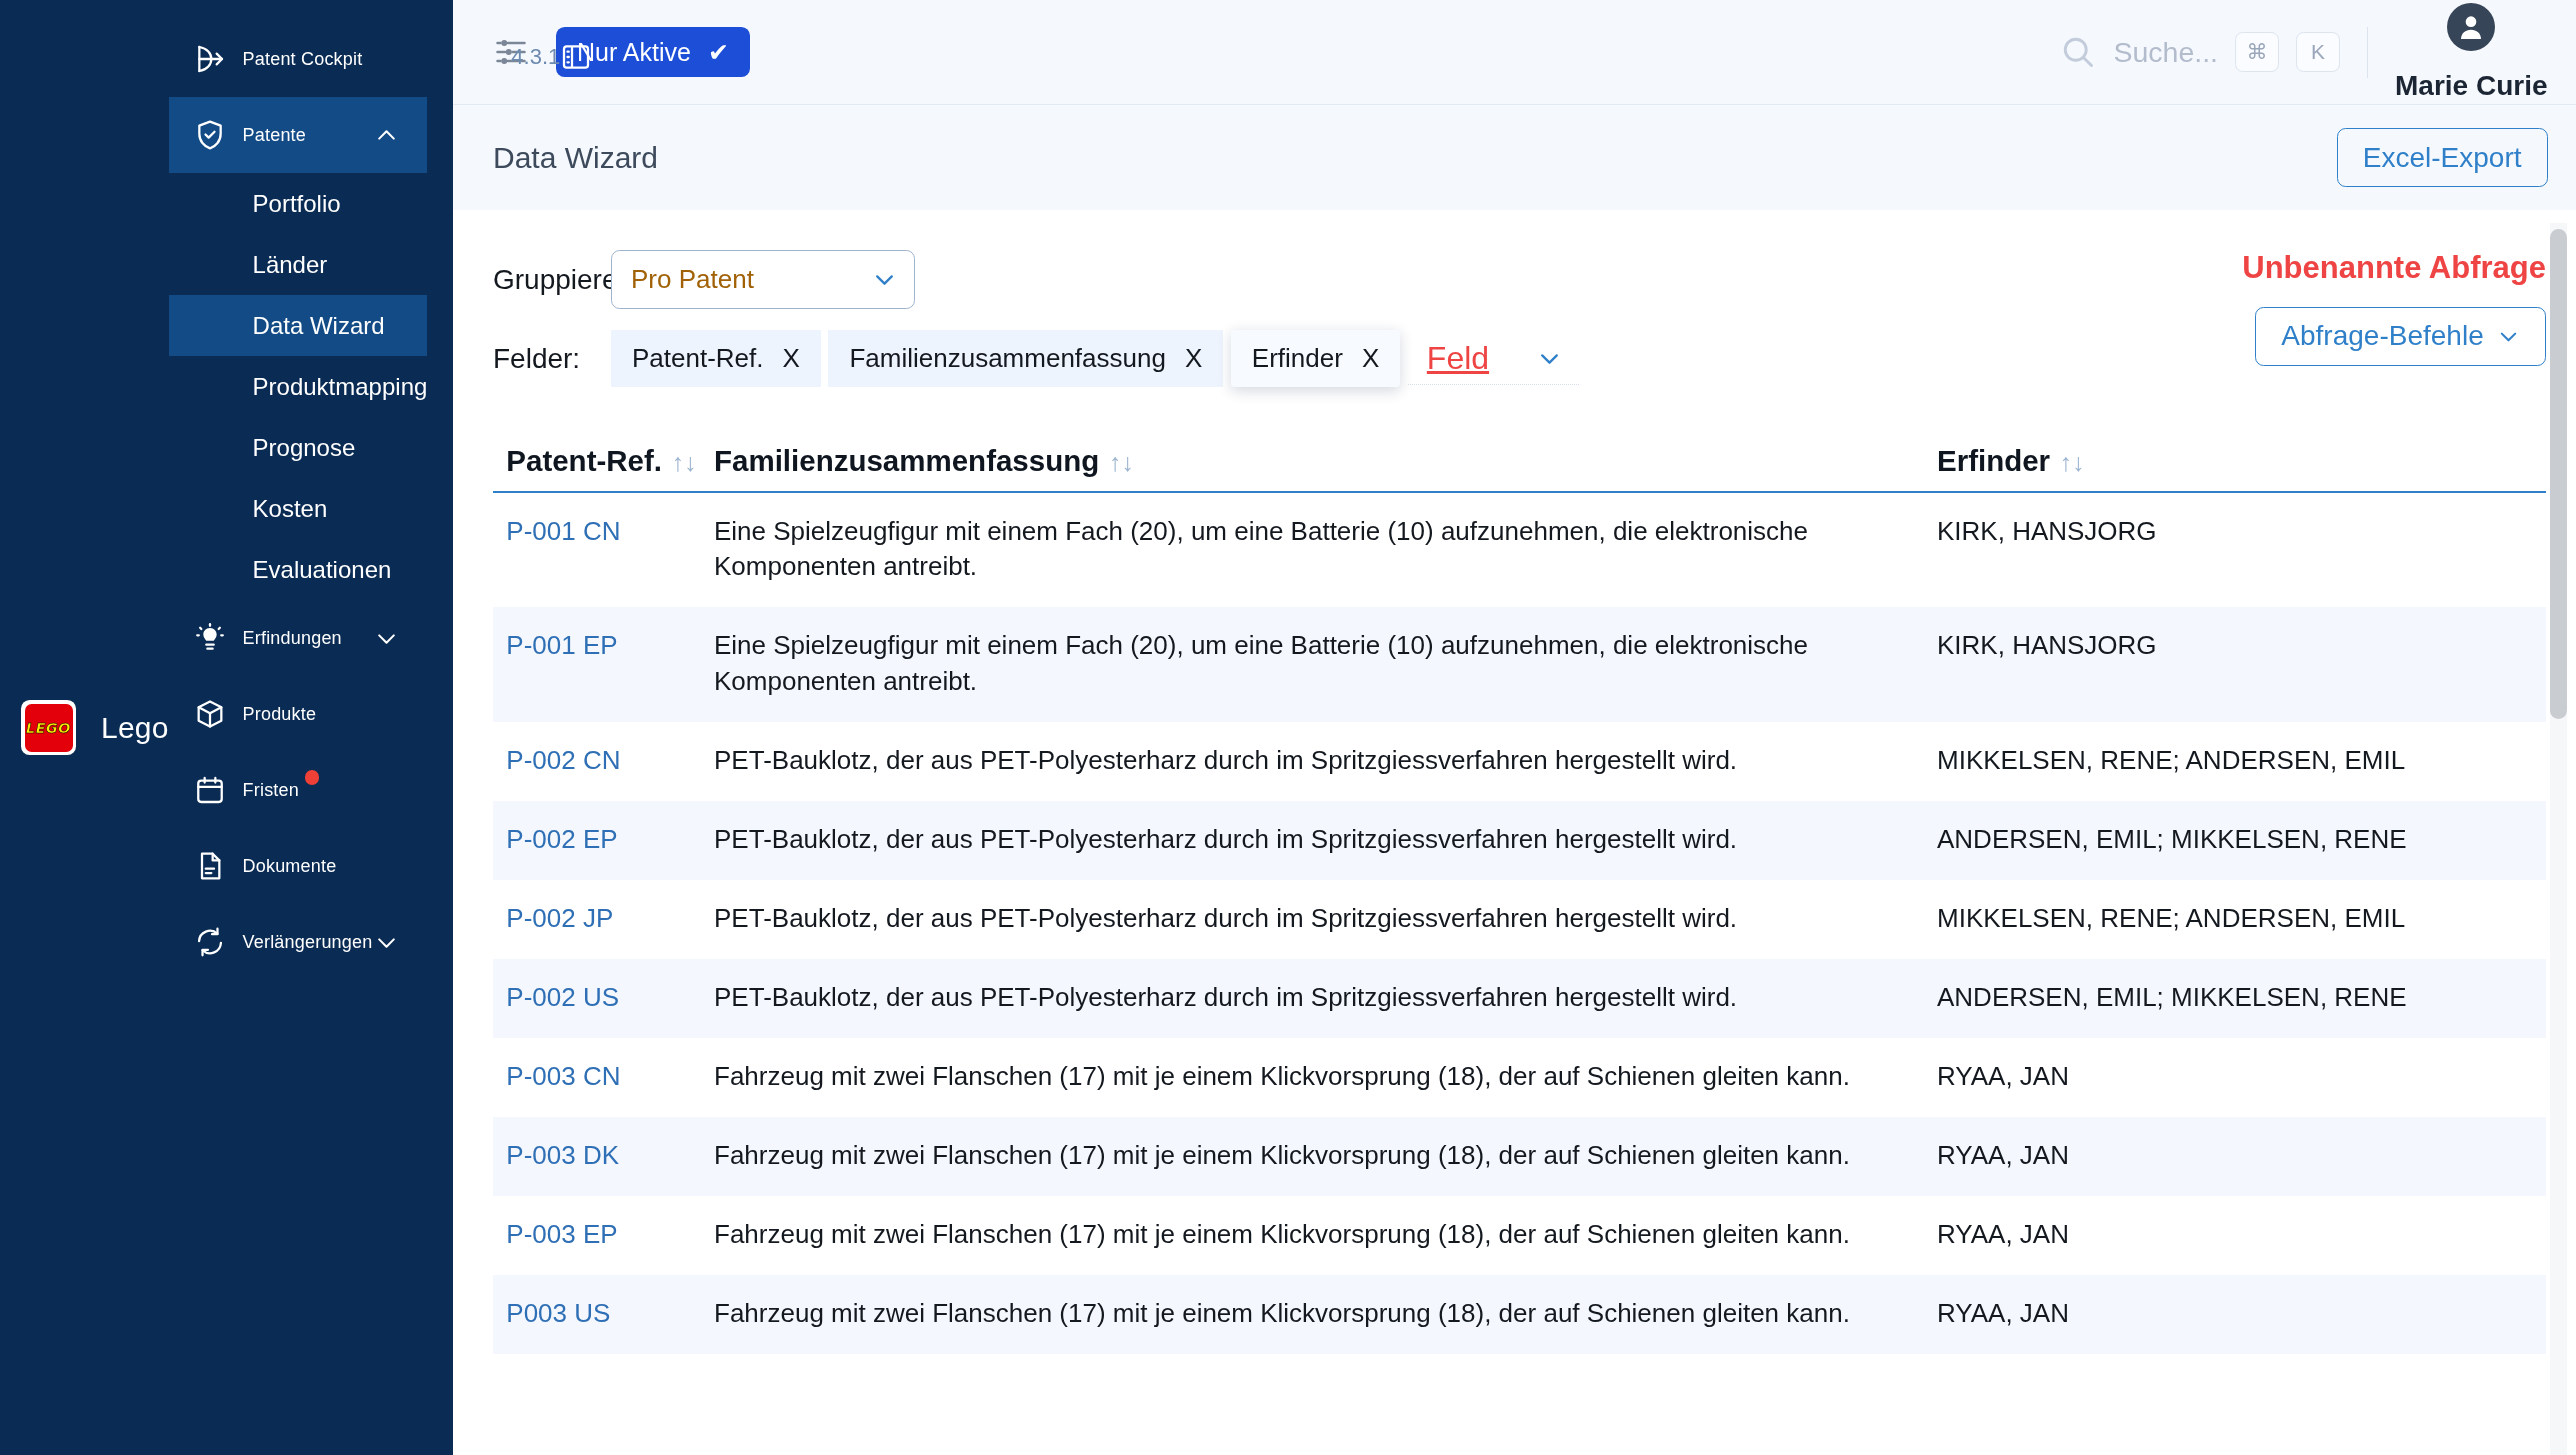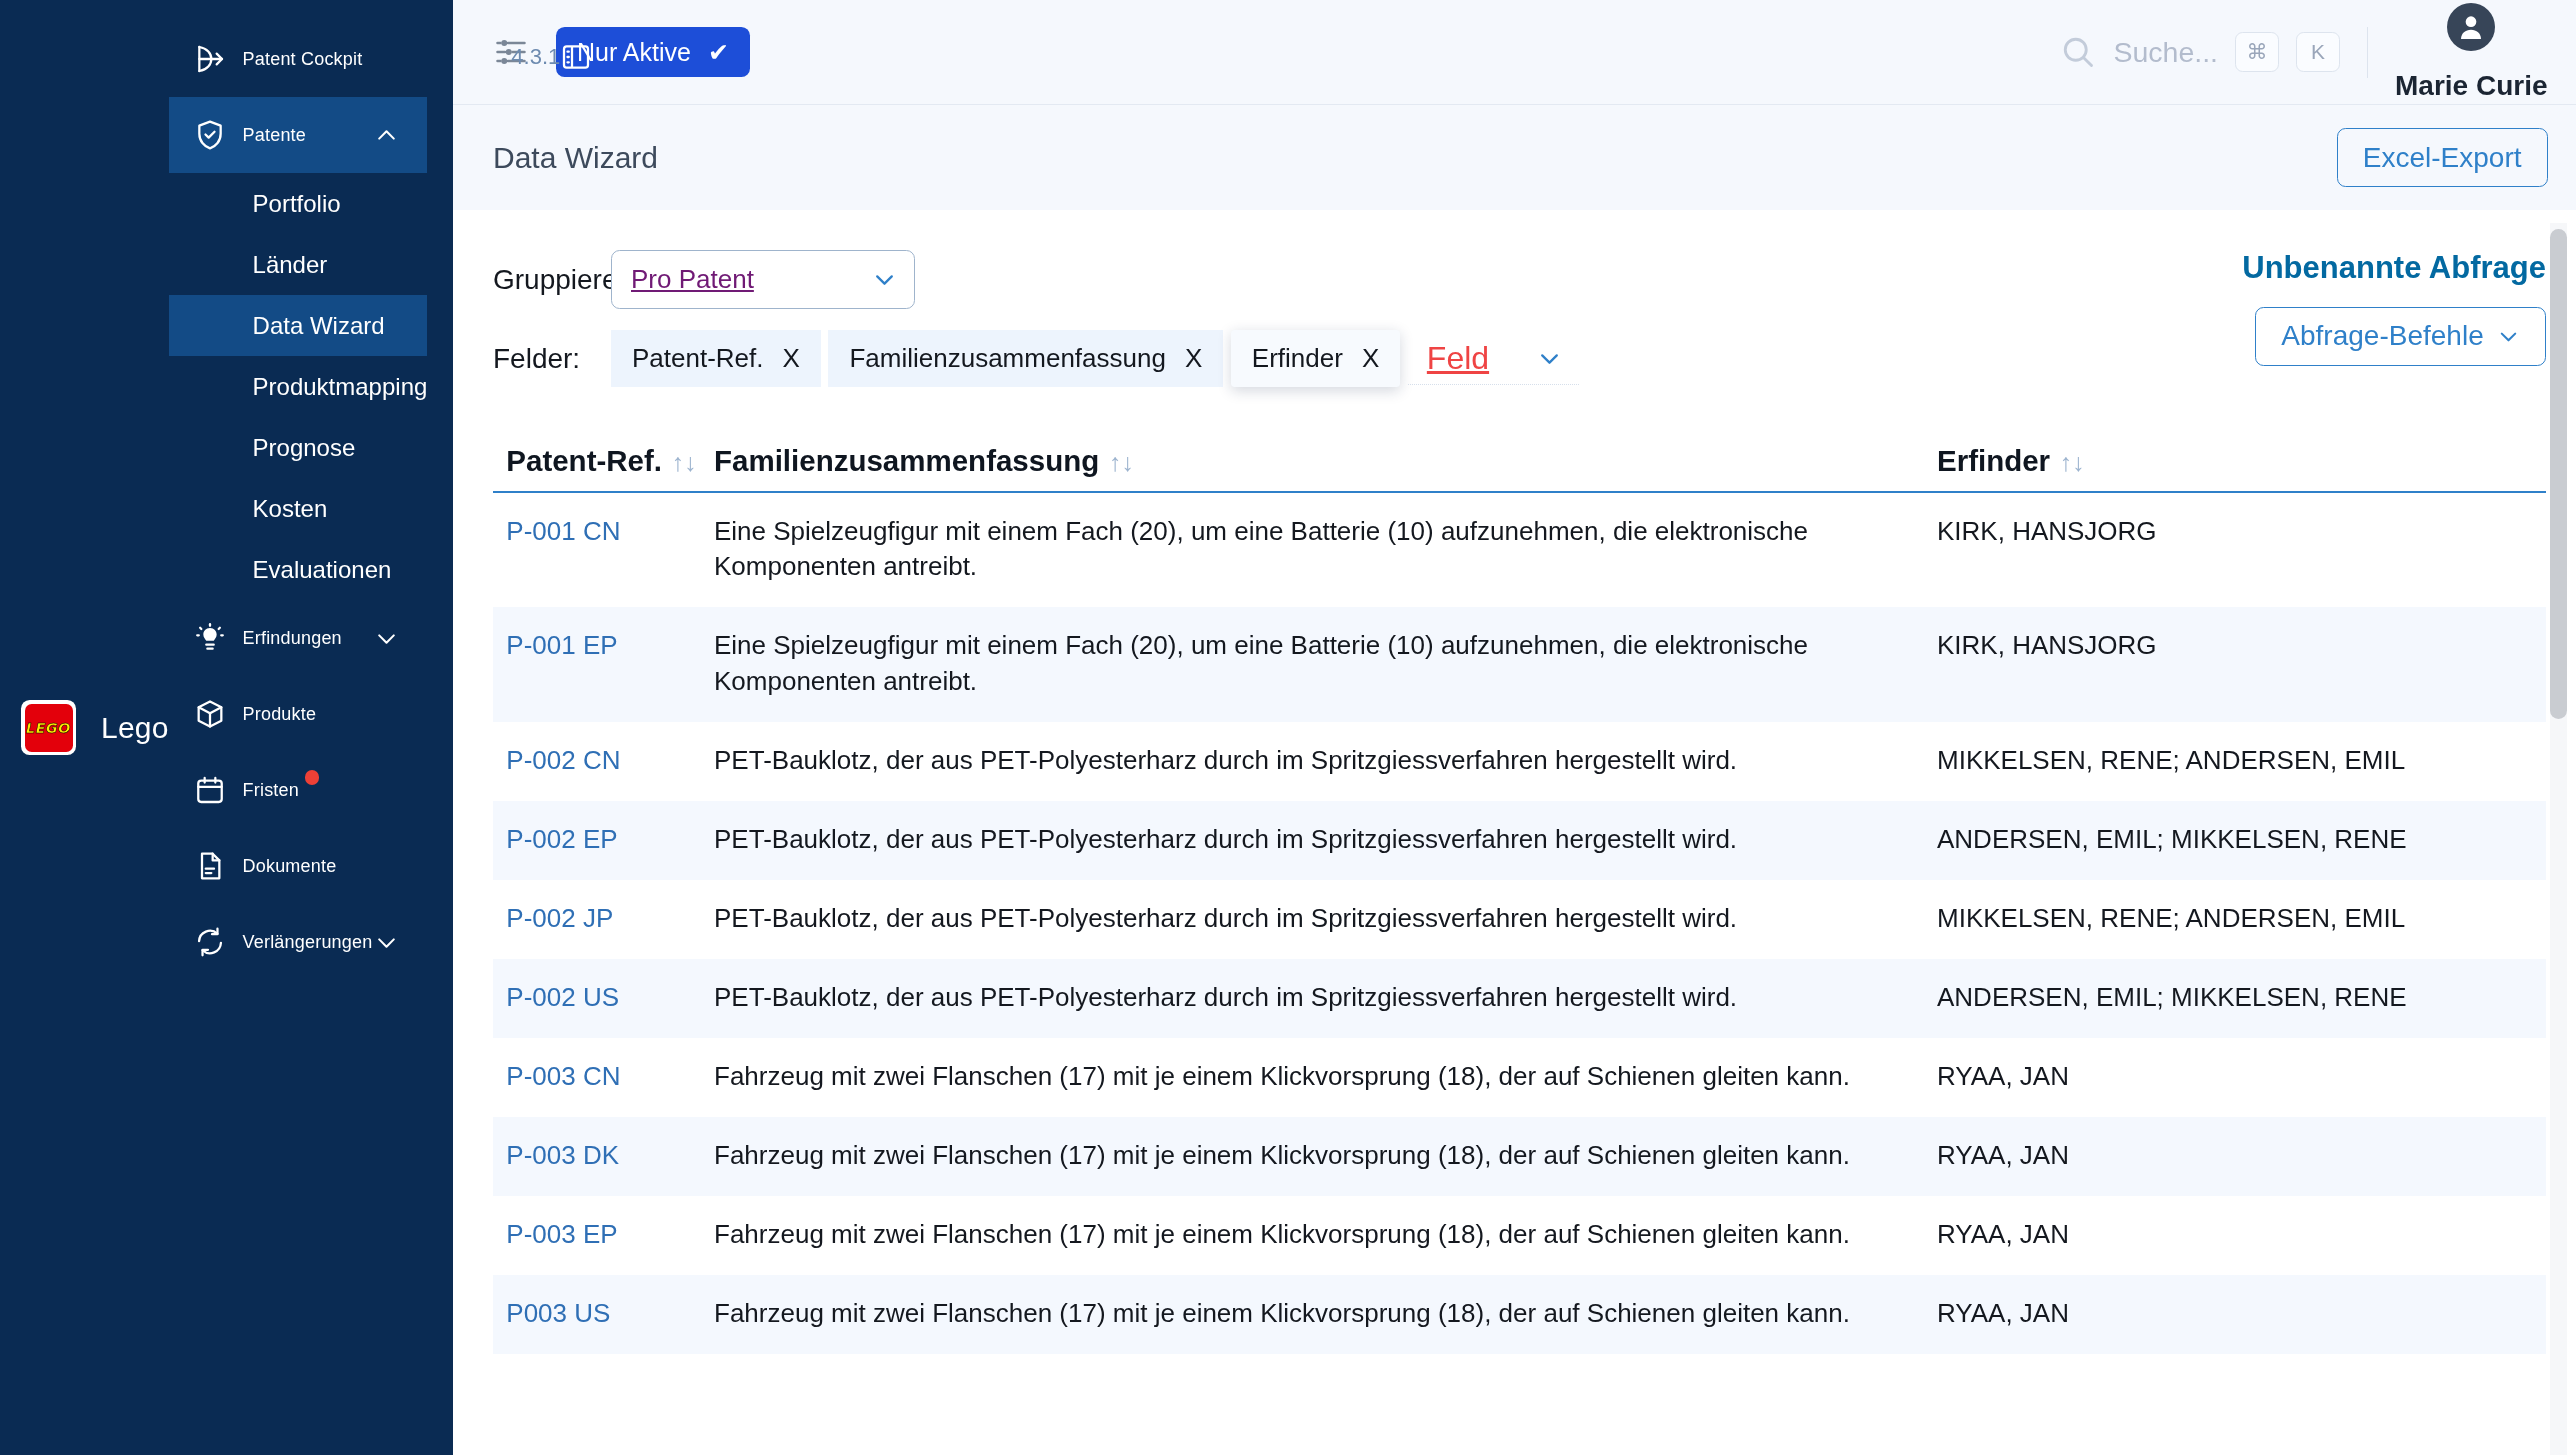--- a/index.html
+++ b/index.html
@@ -110,41 +110,41 @@
   .ctl-row { display: flex; align-items: flex-start; }
   .ctl-left { flex: 1 1 auto; min-width: 0; }
   .ctl-line { display: flex; align-items: center; margin-bottom: 21px; }
   .ctl-label { font-size: 28px; color: #14181f; width: 118px; flex: 0 0 118px; }
   .select {
     border: 1px solid #9fb4cc; border-radius: 8.6px; background: #fff;
     height: 59px; display: flex; align-items: center;
     padding: 0 17px 0 19px; gap: 38px; cursor: pointer; min-width: 304px;
     justify-content: space-between;
   }
-  .select .val { font-size: 26px; color: #701a75; text-decoration: underline; }
+  .select .val { font-size: 26px; color: #a16207; }
   .select svg { width: 25px; height: 25px; flex: 0 0 25px; }
 
   .chips { display: flex; align-items: center; gap: 0; }
   .chip {
     background: #edf4fd; height: 57px; display: flex; align-items: center;
     gap: 19px; padding: 0 21px; font-size: 26px; color: #14181f;
     cursor: grab; margin-right: 7.6px;
   }
   .chip.dragging { background: #f7fafe; box-shadow: 0 3.8px 13.3px rgba(20,40,80,.18); border-radius: 3.8px; }
   .chip .x { font-size: 26px; cursor: pointer; }
   .field-select {
     height: 53px; display: flex; align-items: center; justify-content: space-between;
     gap: 48px; padding: 0 17px 0 19px; border-bottom: 1px dotted #d6dfeb;
     min-width: 171px; cursor: pointer;
   }
   .field-select .ph { font-size: 32px; color: #ef4444; text-decoration: underline; }
   .field-select svg { width: 25px; height: 25px; }
 
   .ctl-right { flex: 0 0 auto; text-align: right; padding-right: 30px; }
-  .query-title { font-size: 31px; font-weight: bold; color: #0369a1; margin-bottom: 21px; }
+  .query-title { font-size: 31px; font-weight: bold; color: #ef4444; margin-bottom: 21px; }
   .btn-cmd {
     border: 1px solid #2f80c9; color: #2f80c9; background: #fff; border-radius: 8.6px;
     padding: 12.4px 25px; font-size: 28px; display: inline-flex; align-items: center;
     gap: 13.3px; cursor: pointer;
   }
   .btn-cmd svg { width: 23px; height: 23px; }
 
   
   .table-wrap { margin-top: 36px; padding-right: 30px; }
   table { width: 100%; border-collapse: collapse; table-layout: fixed; }

